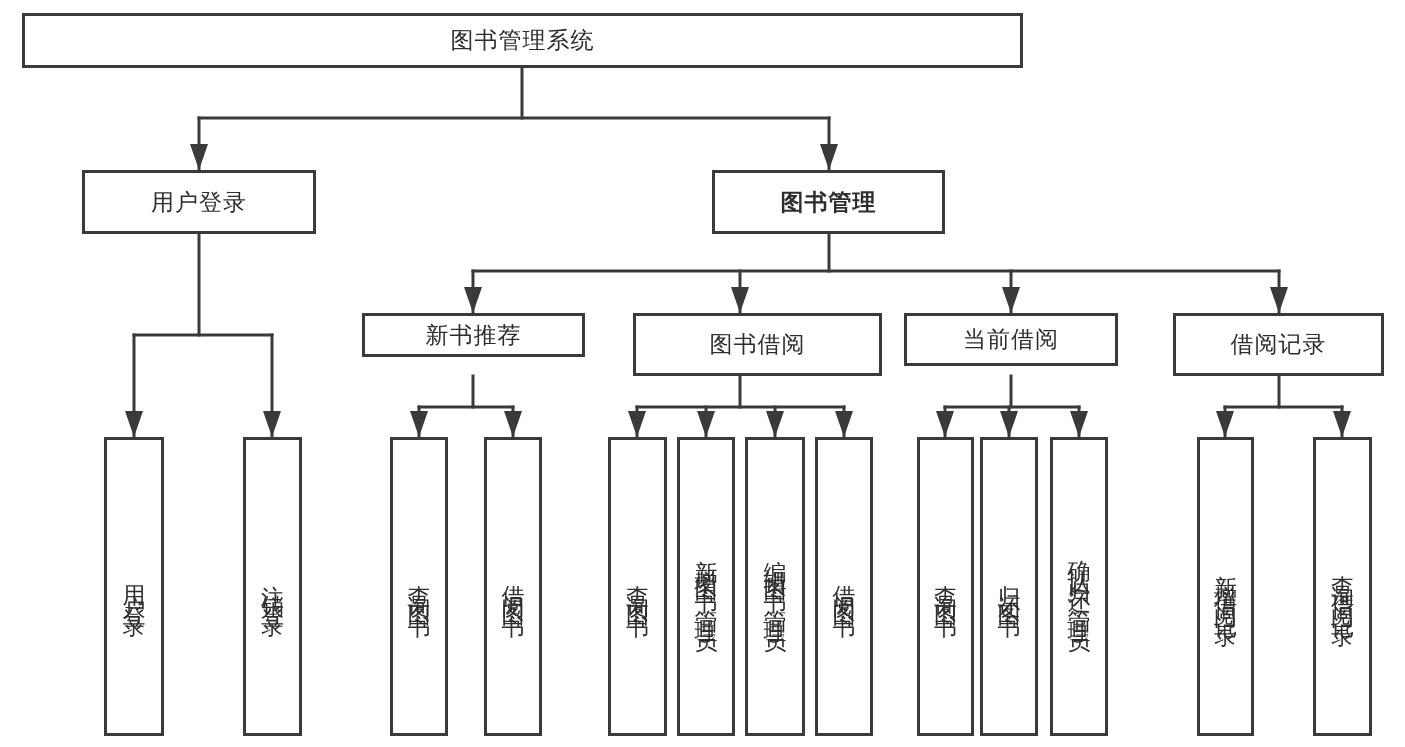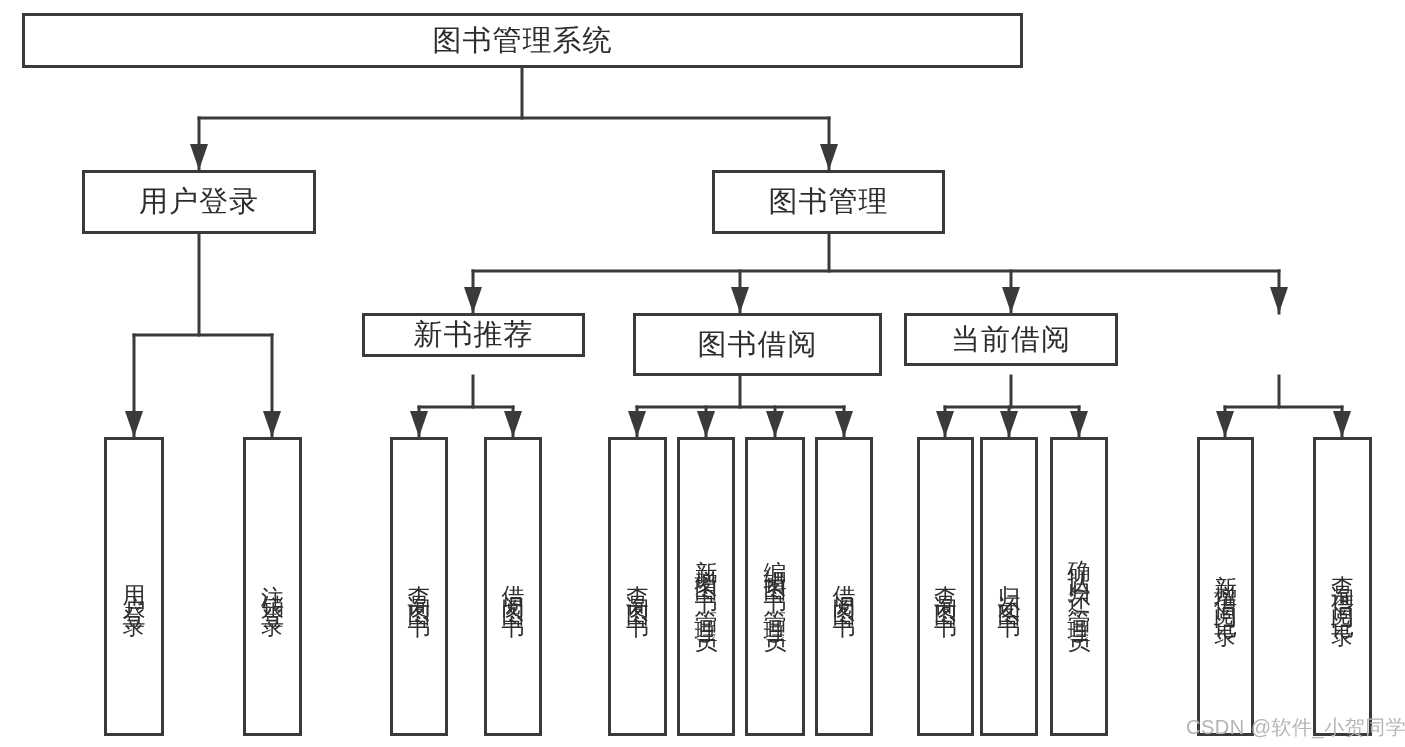--- a/index.html
+++ b/index.html
@@ -37,21 +37,21 @@
     box-sizing: border-box;
     border: 3px solid #3a3a3a;
     background: #ffffff;
     color: #2d2d2d;
     display: flex;
     align-items: center;
     justify-content: center;
     z-index: 2;
   }
   .box.h {
-    font-size: 29px;
+    font-size: 23px;
     letter-spacing: 1px;
     white-space: nowrap;
   }
   .box.v span {
     writing-mode: vertical-rl;
     text-orientation: mixed;
     font-size: 23px;
     letter-spacing: 10px;
     line-height: 1;
   }
@@ -129,25 +129,26 @@
       <path d="M1279,376 V407"></path>
       <path d="M1225,407 H1342"></path>
       <path d="M1225,407 V437" marker-end="url(#ah)"></path>
       <path d="M1342,407 V437" marker-end="url(#ah)"></path>
     </g>
   </svg>
 
   <div class="box h" style="left:22px; top:13px; width:1001px; height:55px;">图书管理系统</div>
 
   <div class="box h" style="left:82px; top:170px; width:234px; height:64px;">用户登录</div>
-  <div class="box h" style="left:712px; top:170px; width:233px; height:64px;">图书管理</div>
+  <div class="box h" style="left:712px; top:170px; width:233px; height:64px;font-weight:bold;">图书管理</div>
 
   <div class="box h" style="left:362px; top:313px; width:223px; height:44px;">新书推荐</div>
   <div class="box h" style="left:633px; top:313px; width:249px; height:63px;">图书借阅</div>
   <div class="box h" style="left:904px; top:313px; width:214px; height:53px;">当前借阅</div>
+  <div class="box h" style="left:1173px; top:313px; width:211px; height:63px;">借阅记录</div>
 
   <div class="box v" style="left:104px; top:437px; width:60px; height:299px;">
     <span>用户登录</span>
   </div>
   <div class="box v" style="left:243px; top:437px; width:59px; height:299px;">
     <span>注销登录</span>
   </div>
 
   <div class="box v" style="left:390px; top:437px; width:58px; height:299px;">
     <span>查询图书</span>
@@ -179,15 +180,14 @@
     <span>确认归还（管理员）</span>
   </div>
 
   <div class="box v" style="left:1197px; top:437px; width:57px; height:299px;">
     <span>新增借阅记录</span>
   </div>
   <div class="box v" style="left:1313px; top:437px; width:59px; height:299px;">
     <span>查询借阅记录</span>
   </div>
 
-  <div class="watermark">CSDN @软件_小贺同学</div>
 
 </div>
 
 </body></html>

